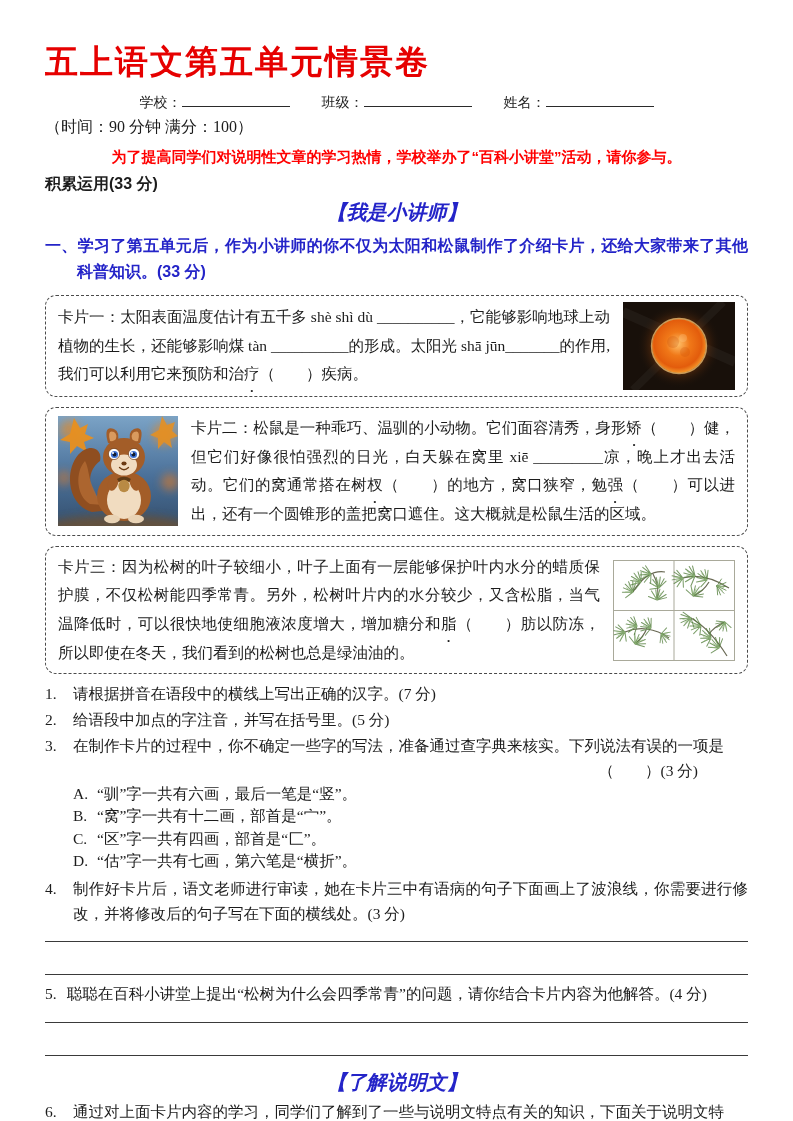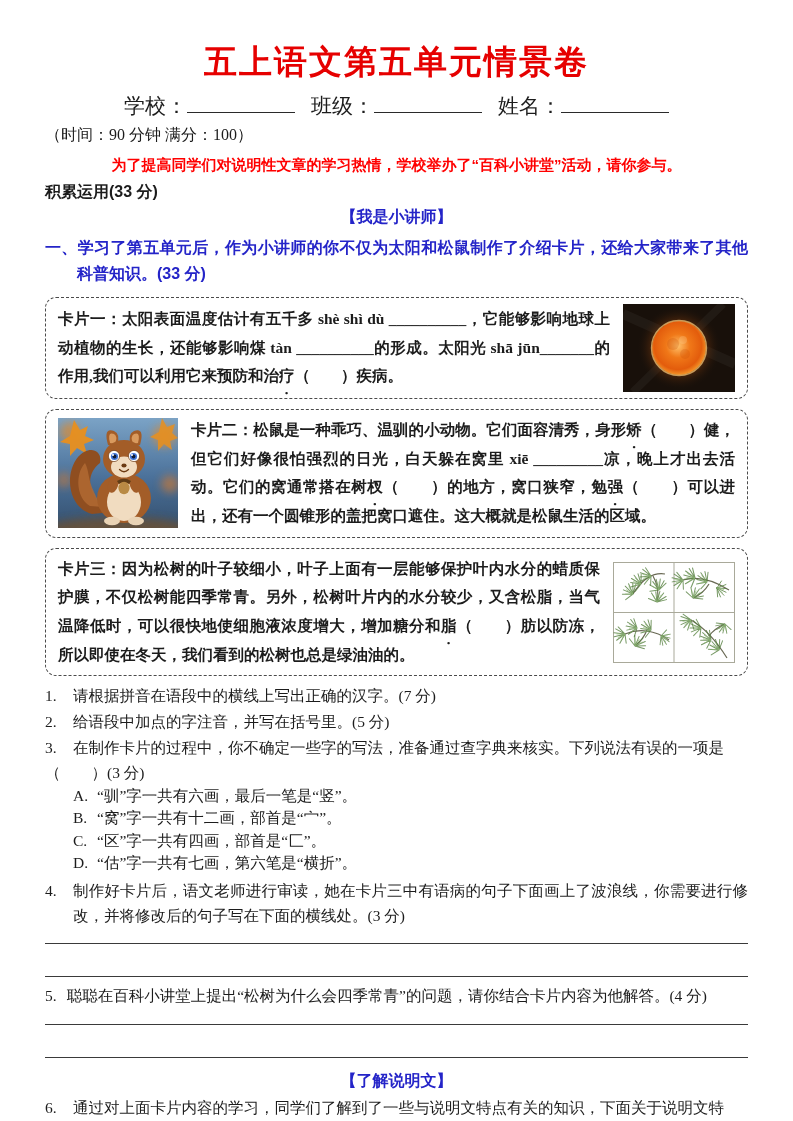--- a/index.html
+++ b/index.html
@@ -4,64 +4,64 @@
 <style>
   html,body { margin:0; padding:0; background:#ffffff; }
   body {
     width:793px; height:1121px; overflow:hidden;
     font-family:"Liberation Serif","DejaVu Serif",serif;
     color:#1c1c1c;
   }
   .page { position:relative; width:793px; height:1121px; box-sizing:border-box;
           padding:44px 45px 0 45px; background:#fff; }
 
-  .title { text-align:center; font-size:33px; font-weight:700; letter-spacing:2px;
+  .title { text-align:left; font-size:33px; font-weight:700; letter-spacing:2px;
            color:var(--title-red,#e60000); line-height:1.1; }
 
-  .fields { display:flex; justify-content:center; gap:16px; margin-top:12px;
-            font-size:21px; }
+  .fields { display:flex; justify-content:center; gap:32px; margin-top:12px;
+            font-size:14px; }
   .fld { white-space:nowrap; }
   .fill-line { display:inline-block; width:108px; height:14px;
                border-bottom:1.5px solid #2a2a2a; vertical-align:baseline; }
 
   .time { text-align:left; font-size:16px; margin-top:5px; }
 
   .notice { text-align:center; margin-top:10px; font-size:15px; font-weight:700;
             color:var(--notice-red,#ff0000);
             font-family:"Liberation Sans","DejaVu Sans",sans-serif; }
 
   .sec-title { margin-top:7px; font-size:16px; font-weight:700;
                font-family:"Liberation Sans","DejaVu Sans",sans-serif; }
-  .sub-title { text-align:center; margin-top:4px; font-size:16px; font-weight:700;
+  .sub-title { text-align:center; margin-top:4px; font-size:20px; font-weight:700;
                color:var(--heading-blue,#2222cc);
-               font-family:"Liberation Sans","DejaVu Sans",sans-serif; }
+               font-family:"Liberation Sans","DejaVu Sans",sans-serif;font-style:italic; }
 
   .intro { margin-top:7px; font-size:16px; font-weight:700; line-height:1.62;
            color:var(--heading-blue,#2222cc); text-align:justify;
            padding-left:32px; text-indent:-32px;
            font-family:"Liberation Sans","DejaVu Sans",sans-serif; }
 
   .card { border:1.5px dashed #4a4a4a; border-radius:11px; margin-top:10px;
           padding:6px 12px; display:flex; align-items:center; gap:13px;
-          font-size:15.5px; line-height:1.85;font-weight:bold; }
+          font-size:15.5px; line-height:1.85; }
   .card-text { flex:1; text-align:justify; }
   .card svg { flex:0 0 auto; display:block; }
   .blank { letter-spacing:0; white-space:nowrap; }
   .dotchar { position:relative; display:inline-block; }
   .dotchar::after { content:"•"; position:absolute; left:50%; bottom:-11px;
                     transform:translateX(-50%); font-size:9px; color:#1c1c1c; }
 
   .qwrap { margin-top:8px; font-size:15.5px; }
   .q { display:flex; line-height:1.6; margin-top:1px; }
   .qn { flex:0 0 28px; }
   .qt { flex:1; text-align:justify; }
   .q-inline { display:block; line-height:1.6; text-align:justify; margin-top:7px; }
   .q-inline .qn { display:inline; margin-right:10px; }
   .q-inline .qt { display:inline;margin-top:24px; }
-  .q-slot { text-align:left; padding-right:50px; line-height:1.55; }
+  .q-slot { text-align:right; padding-right:50px; line-height:1.55; }
   .opt { display:flex; margin-left:28px; line-height:1.45; }
   .opt .on { flex:0 0 24px; }
   .opt .ot { flex:1; }
 
   .ans-line { border-bottom:1.5px solid #3a3a3a; height:32px; }
   .ans-line.first { height:15px; }
 
   .sub-title.second { margin-top:13px; }
 </style>
 </head>

